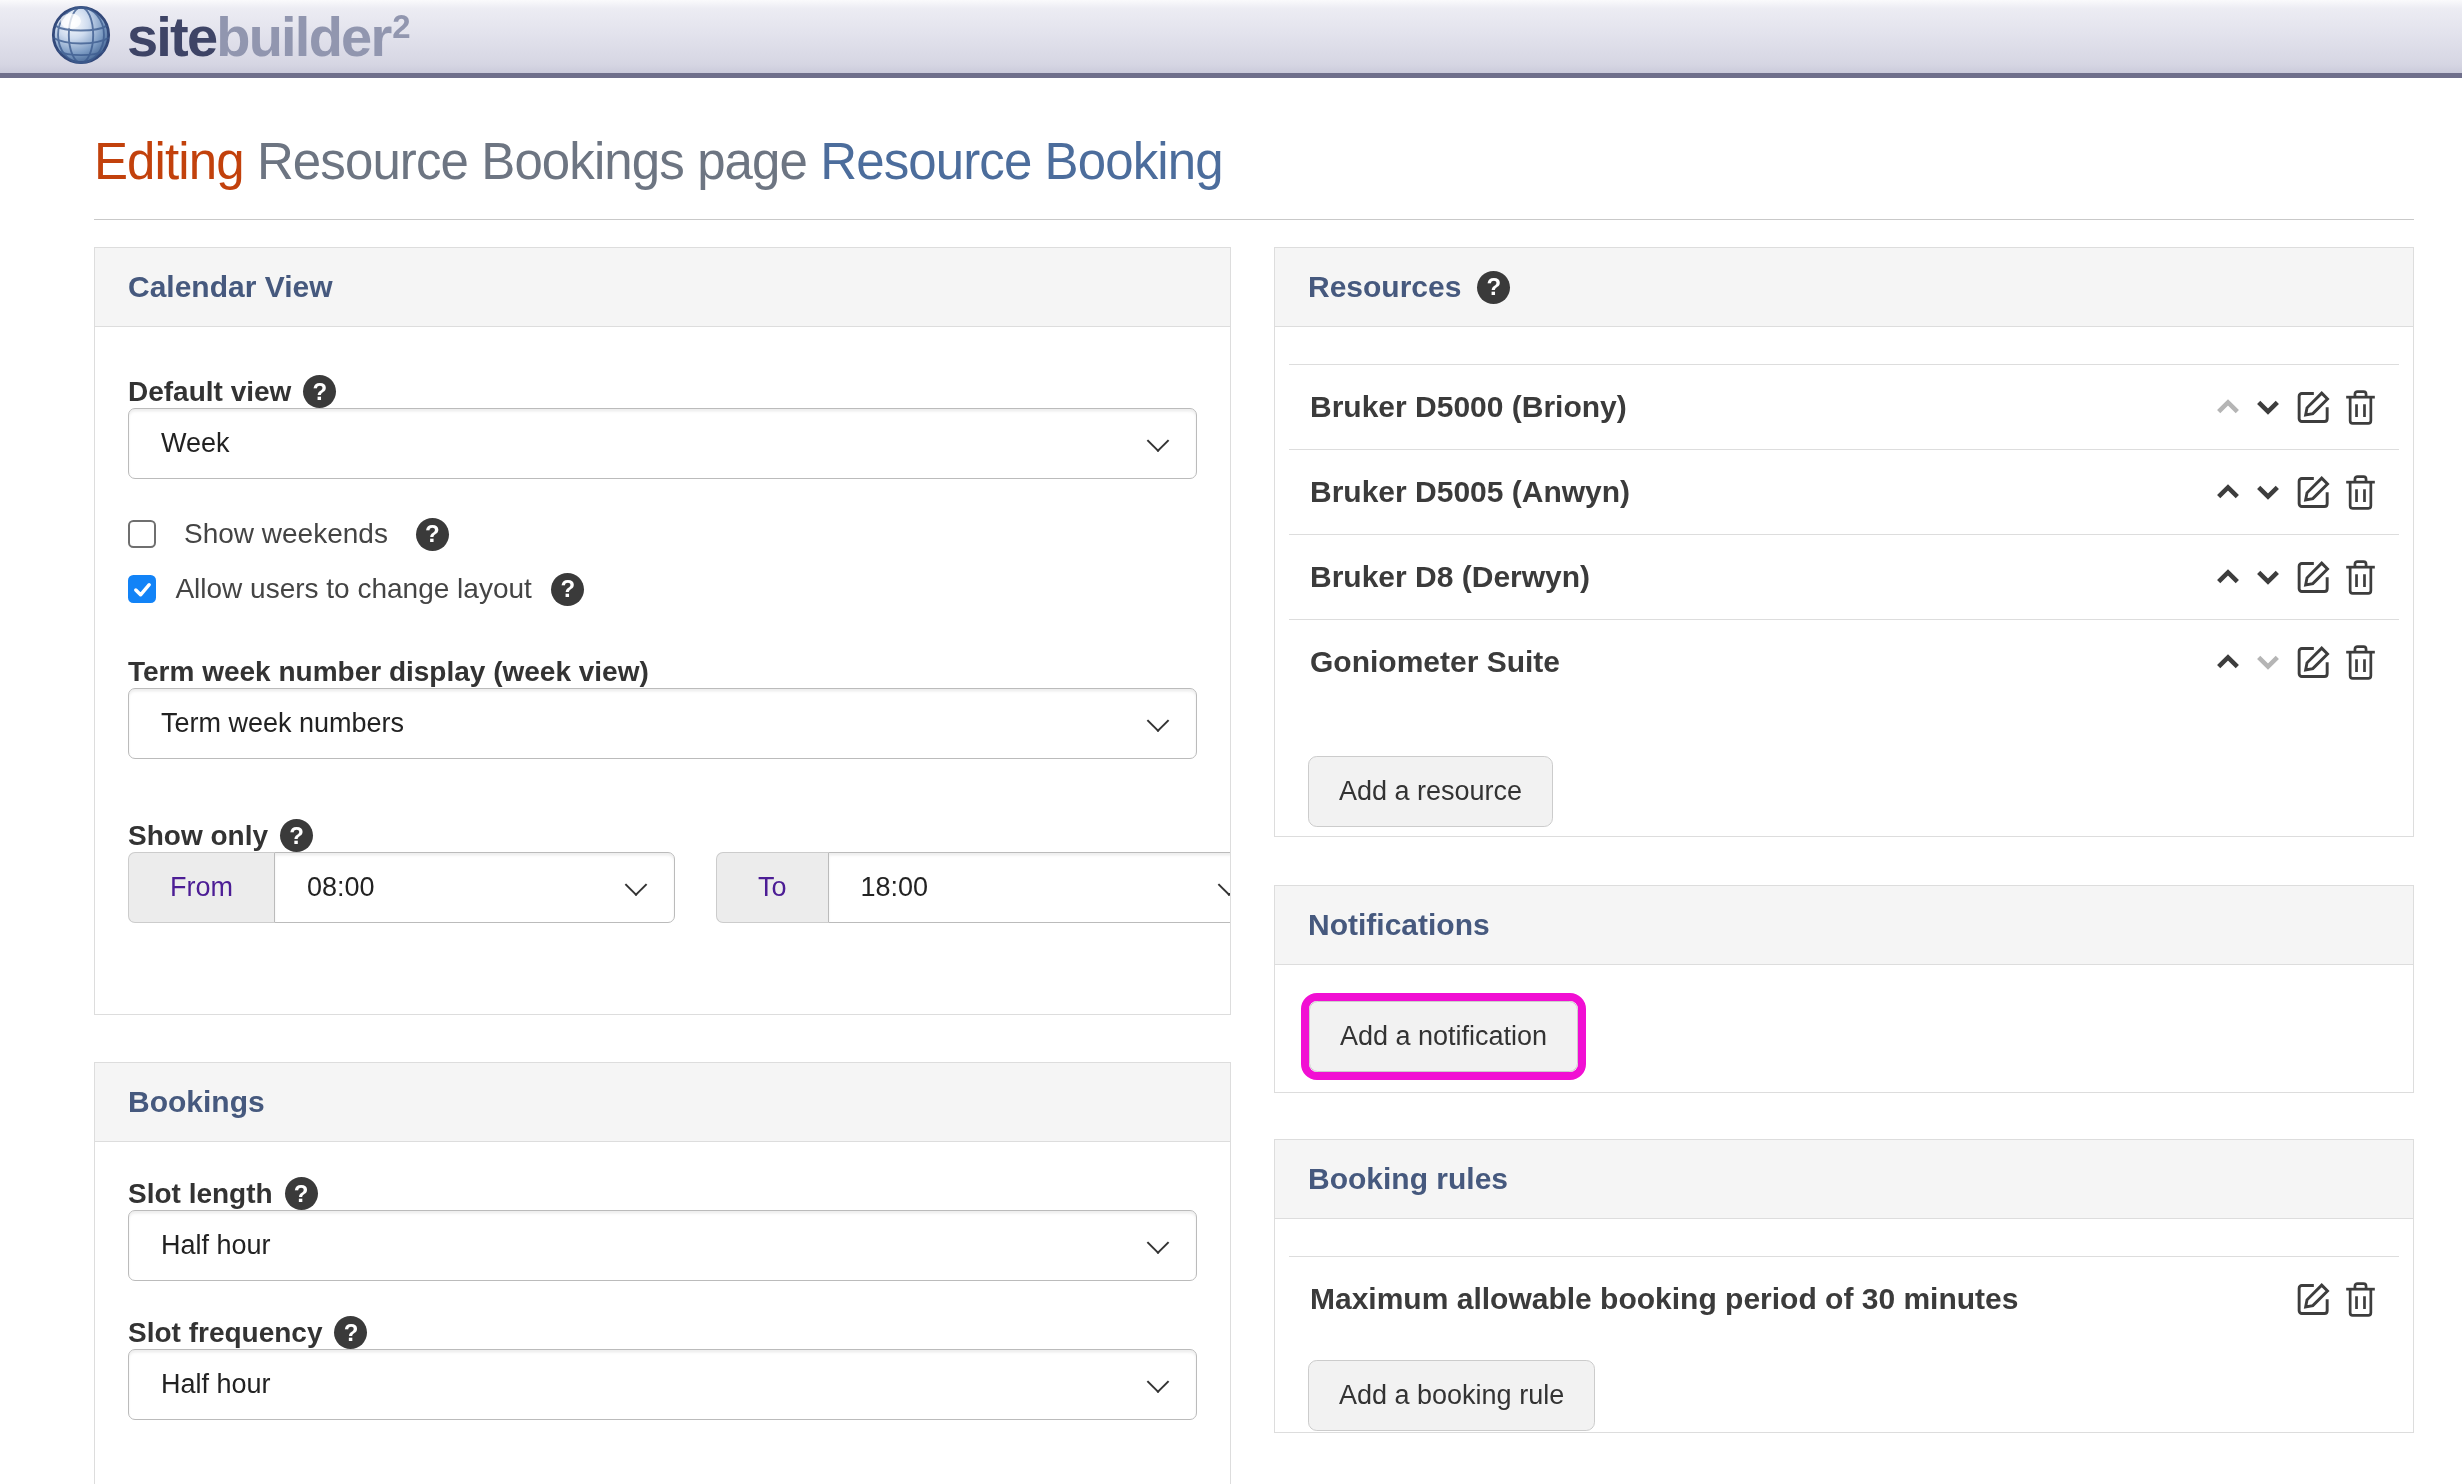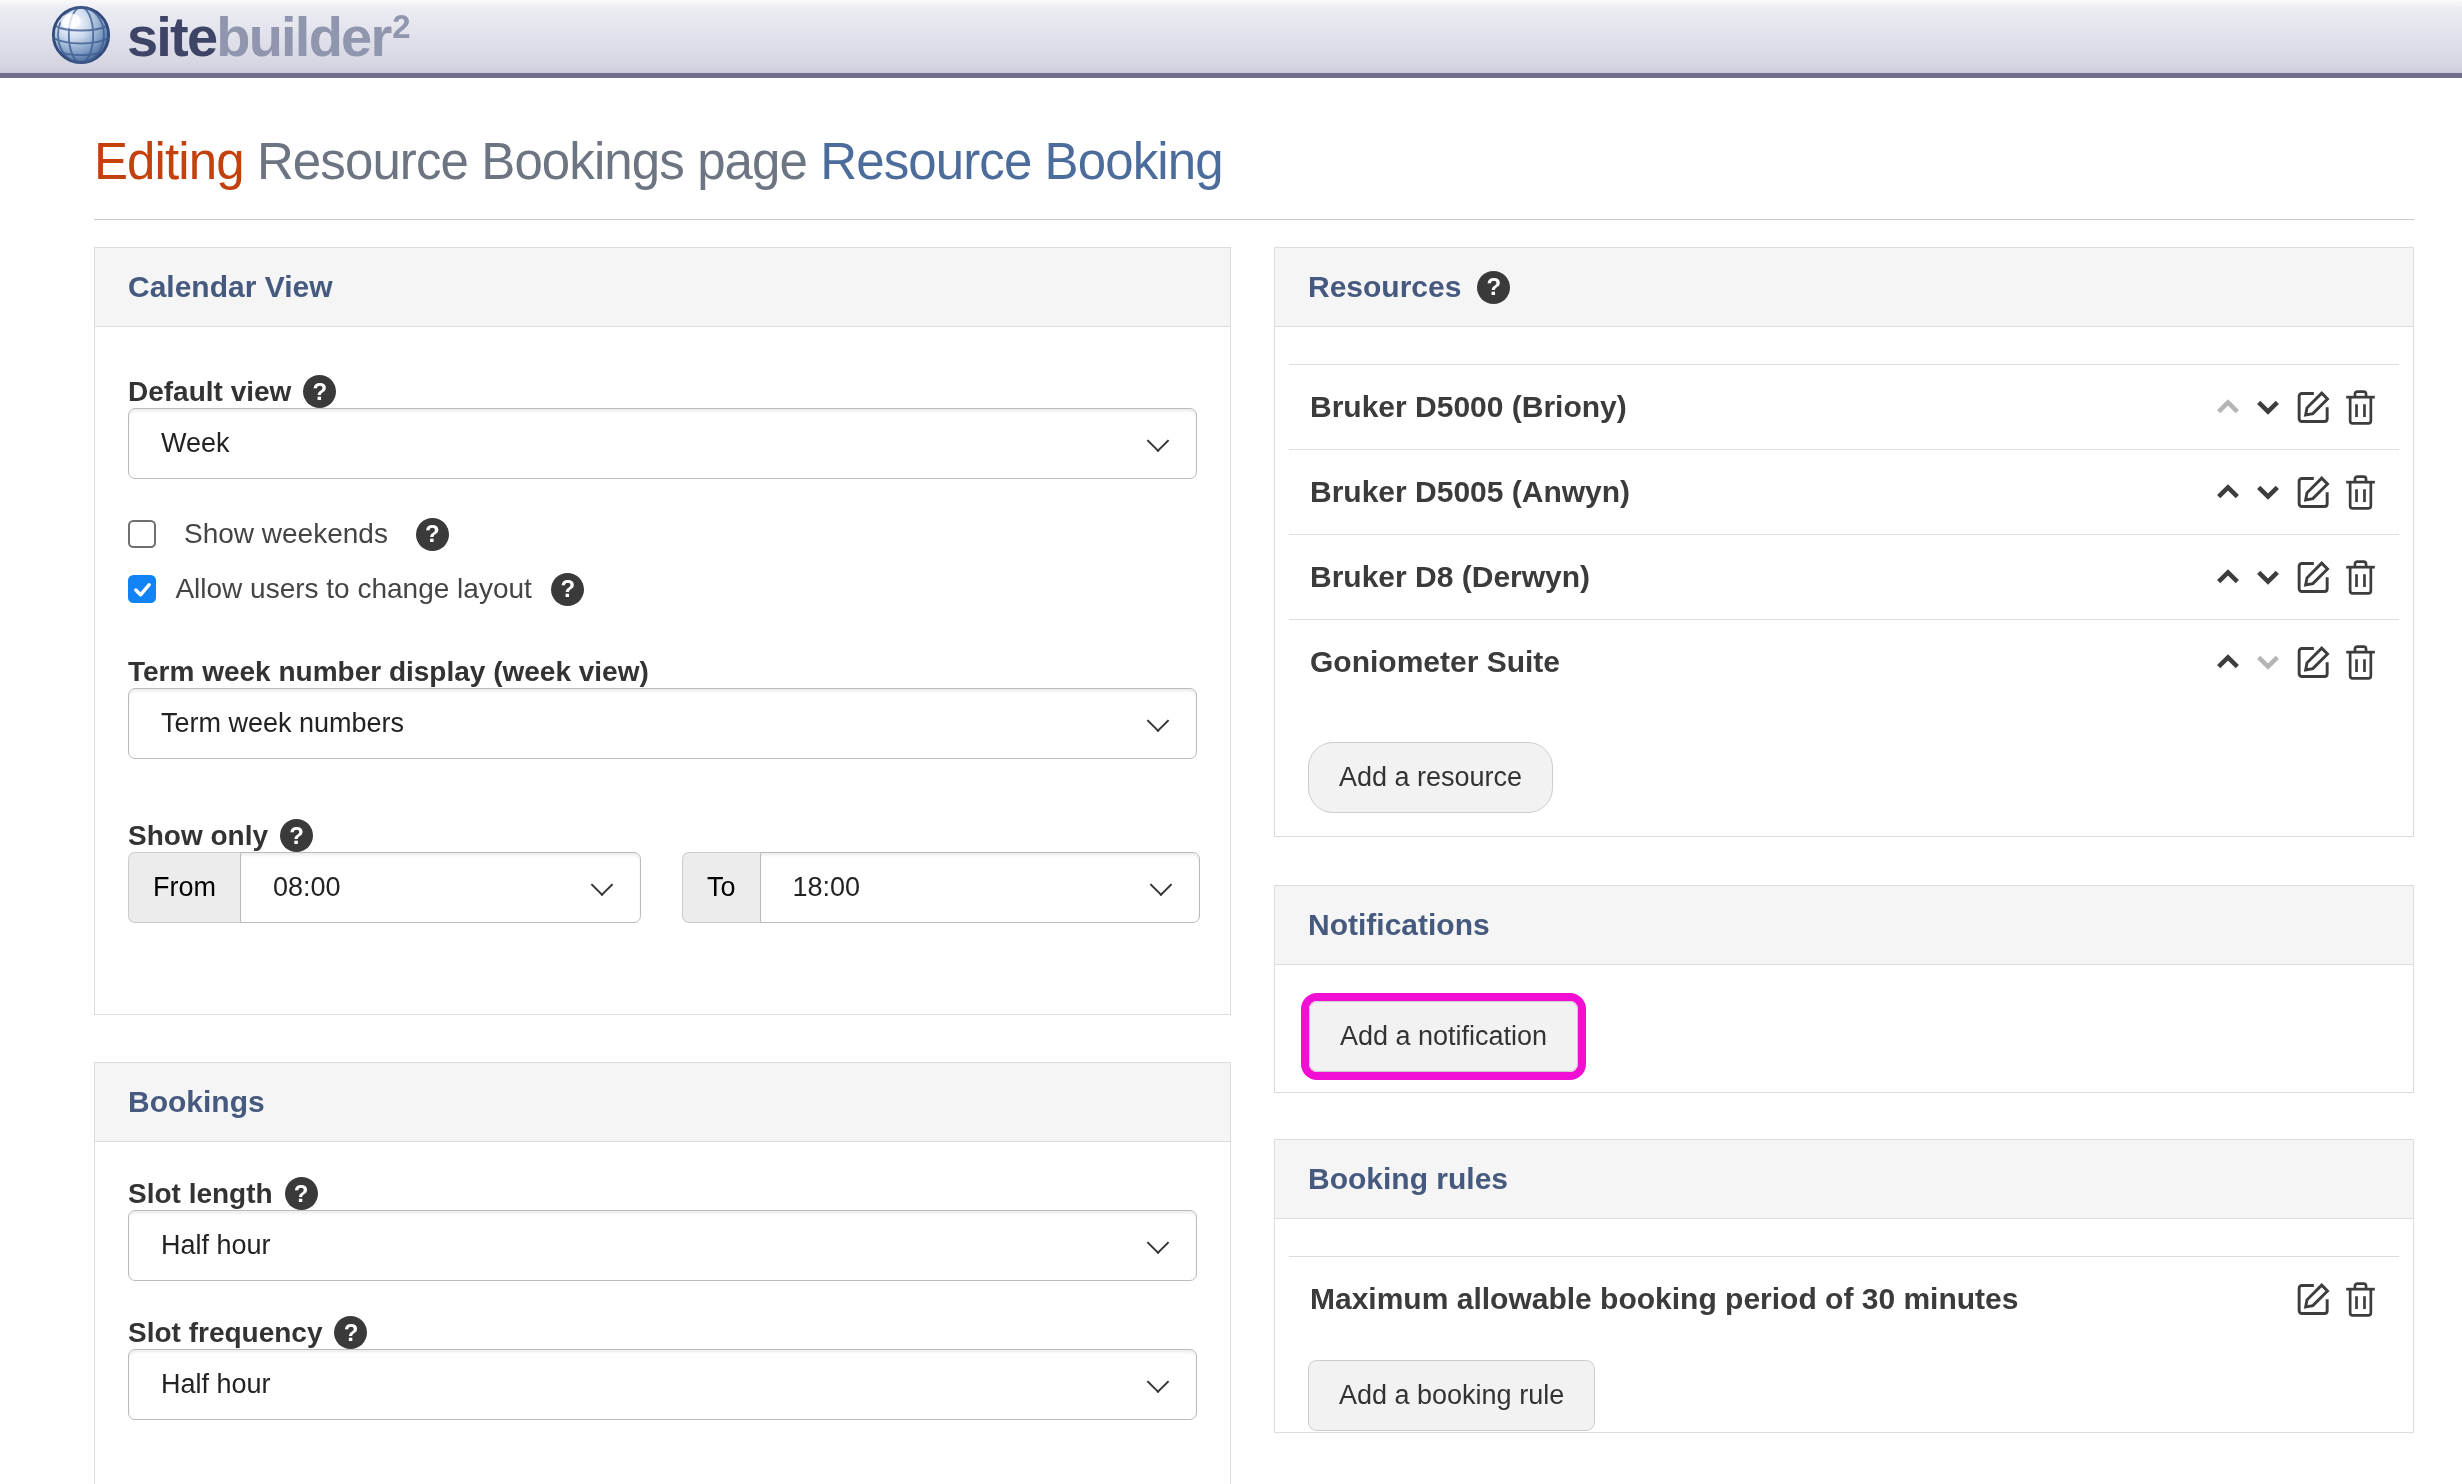--- a/index.html
+++ b/index.html
@@ -65,21 +65,21 @@
     border:2.6px solid #6f6f6f; background:#fff; flex:0 0 auto;
     display:inline-flex; align-items:center; justify-content:center;
   }
   .checkbox.checked { border:none; background:#1283f7; }
   .checkbox svg { width:23px; height:23px; }
 
   .input-row { display:flex; gap:41px; }
   .input-group { display:flex; }
   .addon {
     background:#ececec; border:1.8px solid #ccc; border-right:none; border-radius:7px 0 0 7px;
-    display:flex; align-items:center; padding:0 24px; font-size:27px; color:#000000; box-sizing:border-box; height:71px;
+    display:flex; align-items:center; padding:0 41px; font-size:27px; color:#4c1d95; box-sizing:border-box; height:71px;
   }
   .input-group .selectbox { border-radius:0 7px 7px 0; }
   .ig-from .selectbox { width:401px; }
   .ig-to   .selectbox { width:440px; }
 
   .btn {
     display:inline-flex; align-items:center; height:71px; padding:0 30px;
     background:#f2f2f2; border:1.8px solid #ccc; border-radius:8.8px;
     font-size:27px; color:#333; box-sizing:border-box; cursor:pointer; white-space:nowrap;
   }
@@ -92,21 +92,21 @@
   }
   .row-label { font-size:30px; color:#3b3b3b; }
   .row-icons { display:flex; align-items:center; gap:8.8px; color:#3d3d3d; }
   .icon-btn { display:inline-flex; align-items:center; color:#3d3d3d; cursor:pointer; }
   .icon-btn.disabled { color:#b5b5b5; cursor:default; }
   .icon-btn svg { display:block; }
 
   
   .mt54 { margin-top:48px; } .mt58 { margin-top:51px; } .mt48 { margin-top:60px; }
   .mt44 { margin-top:39px;gap:28px; } .mt40 { margin-top:35px; } .mt26 { margin-top:23px; } .mt24 { }
-  .mt22 { margin-top:19.4px; } .mt48b { margin-top:38px;border-radius:25px; }
+  .mt22 { margin-top:19.4px; } .mt48b { margin-top:52px; }
 
   
   .annotation-box {
     display:inline-block; margin:28px 0 0 -7px; padding:0;
     border:8px solid #f10fd3; border-radius:16px; background:transparent;
   }
 </style>
 </head>
 <body>
 

